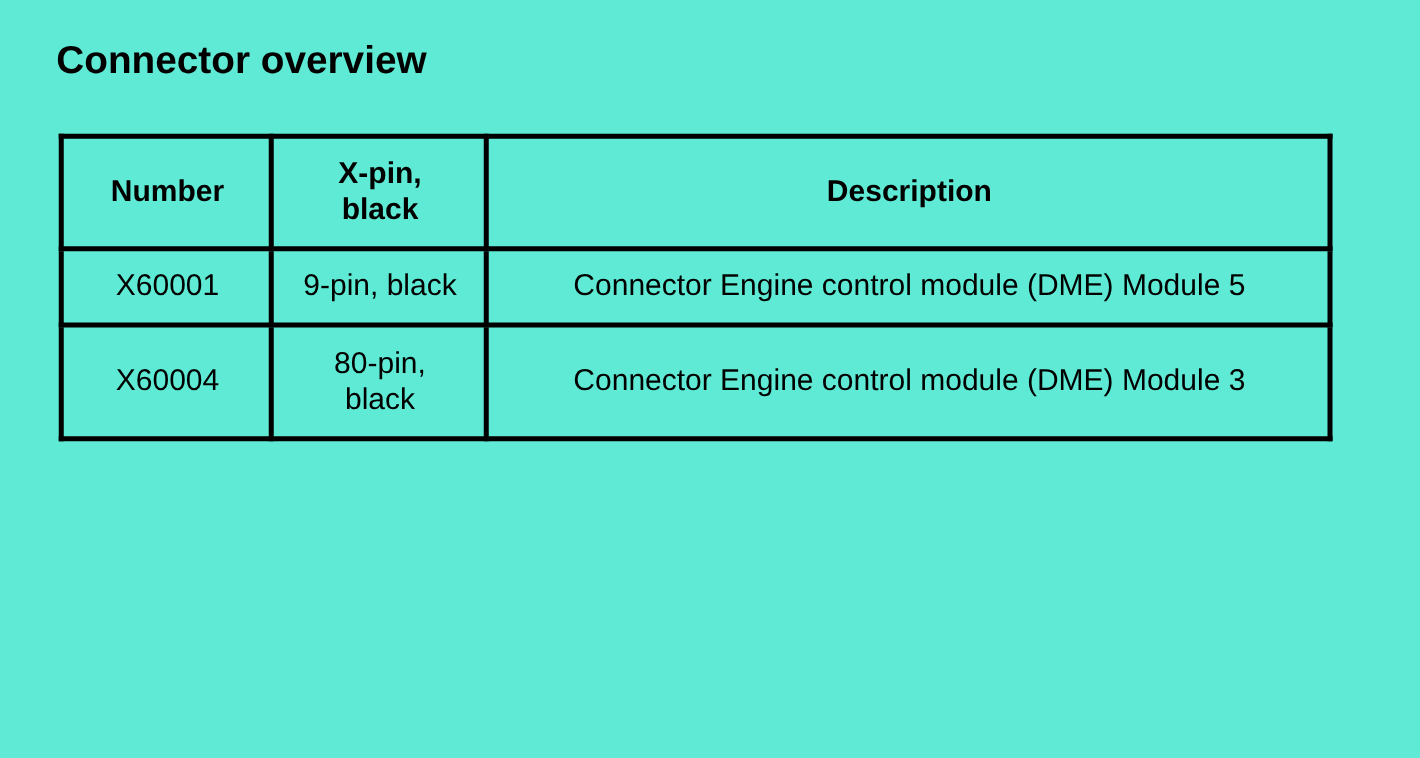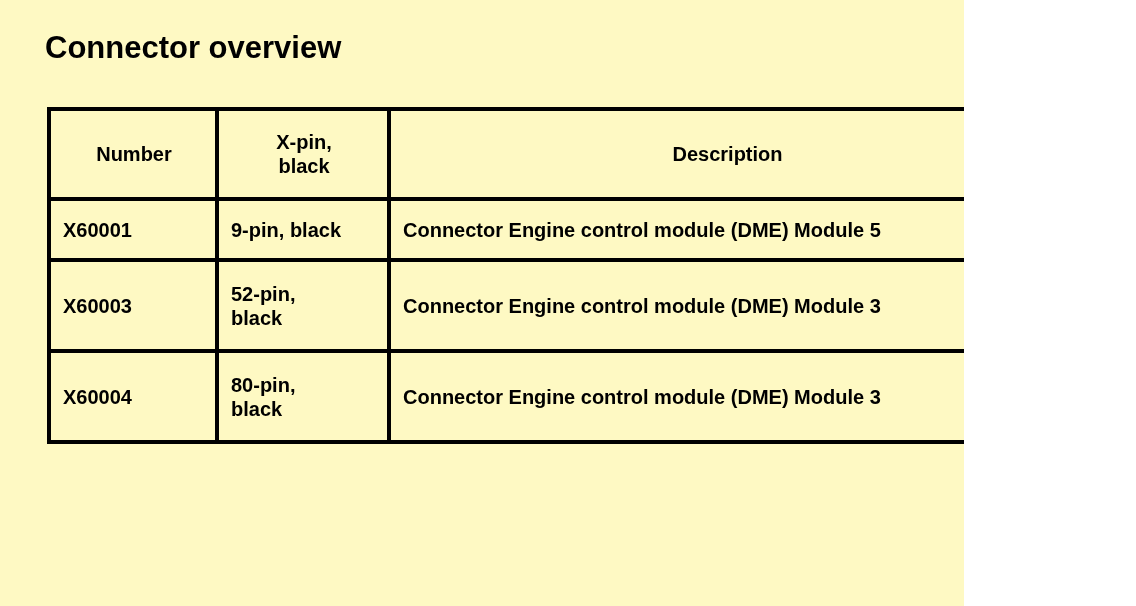--- a/index.html
+++ b/index.html
@@ -4,65 +4,65 @@
 <style>
   html, body {
     margin: 0;
     padding: 0;
     background: #ffffff;
     font-family: "Liberation Sans", "DejaVu Sans", sans-serif;
     color: #000000;
   }
   .page {
     position: relative;
-    width: 964px;
+    width: 1136px;
     height: 606px;
-    background: #fef9c3;
+    background: #5eead4;
     overflow: hidden;
   }
   .page-title {
     position: absolute;
     left: 45px;
     top: 30px;
     margin: 0;
     font-size: 31px;
     font-weight: bold;
     letter-spacing: 0px;
     color: #000000;
   }
   table.connector-table {
     position: absolute;
     left: 47px;
     top: 107px;
     width: 1015px;
     border-collapse: collapse;
     table-layout: fixed;
-    font-size: 20px;
+    font-size: 24px;
     line-height: 1.2;
     color: #000000;
   }
   table.connector-table col.col-number { width: 168px; }
   table.connector-table col.col-xpin   { width: 172px; }
   table.connector-table col.col-desc   { width: 675px; }
   table.connector-table th,
   table.connector-table td {
     border: 4px solid #000000;
     padding: 4px 10px 4px 12px;
     vertical-align: middle;
     white-space: pre-line;
     overflow: hidden;
   }
   table.connector-table th {
     font-weight: bold;
     text-align: center;
     height: 78px;
   }
   table.connector-table td {
-    text-align: left;
-    font-weight: bold;
+    text-align: center;
+    font-weight: normal;
   }
   tr.row-single td { height: 49px; }
   tr.row-double td { height: 79px; }
 </style>
 </head>
 <body>
 
 <div class="page">
 
   <h1 class="page-title">Connector overview</h1>
@@ -81,26 +81,20 @@
         <th>Description</th>
       </tr>
     </thead>
     <tbody>
       <tr class="row-single">
         <td>X60001</td>
         <td>9-pin, black</td>
         <td>Connector Engine control module (DME) Module 5</td>
       </tr>
       <tr class="row-double">
-        <td>X60003</td>
-        <td>52-pin,
-black</td>
-        <td>Connector Engine control module (DME) Module 3</td>
-      </tr>
-      <tr class="row-double">
         <td>X60004</td>
         <td>80-pin,
 black</td>
         <td>Connector Engine control module (DME) Module 3</td>
       </tr>
     </tbody>
   </table>
 
 </div>
 

